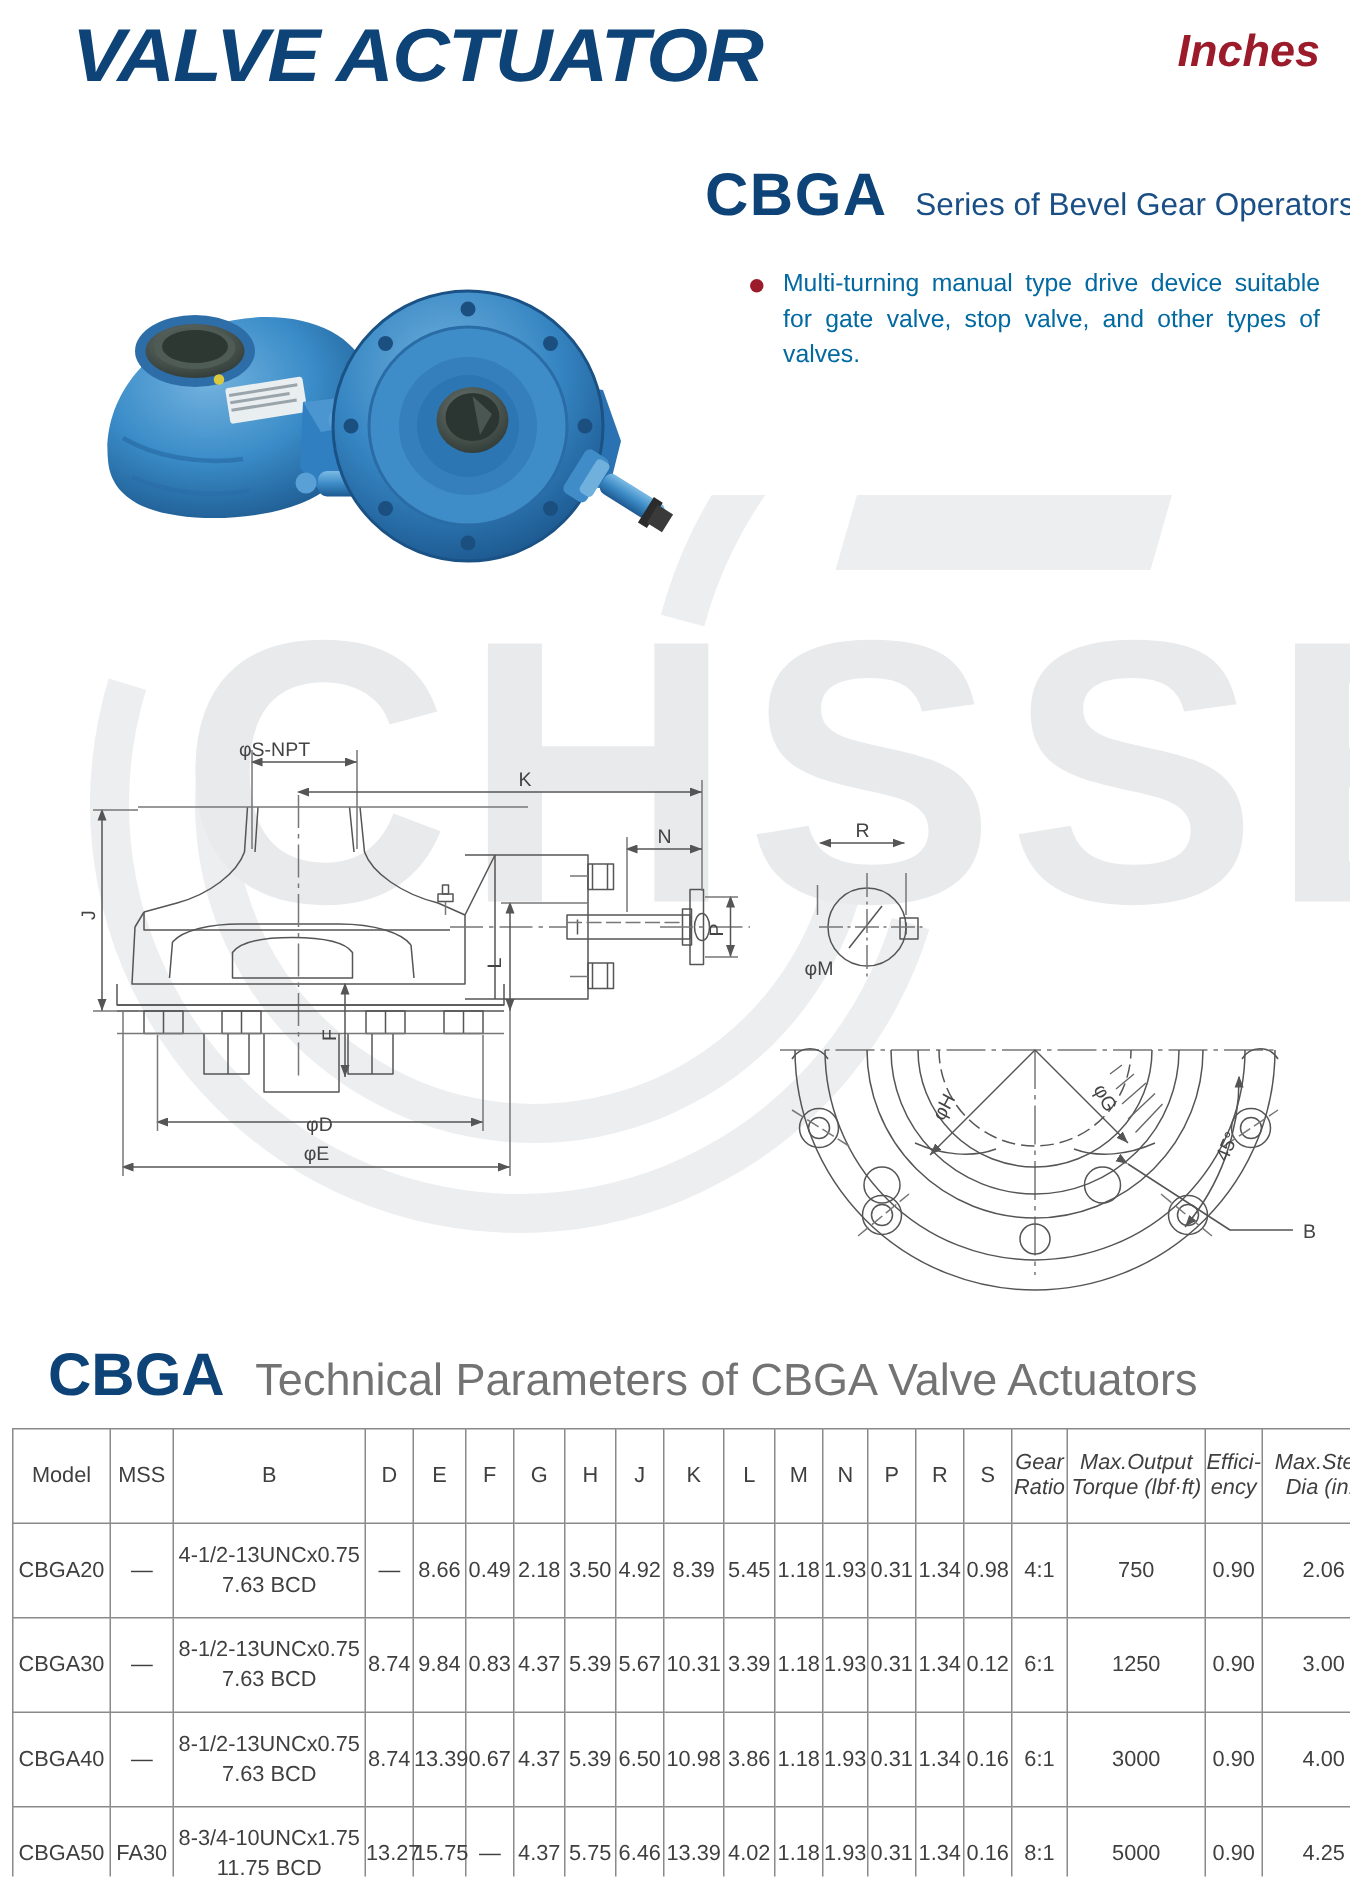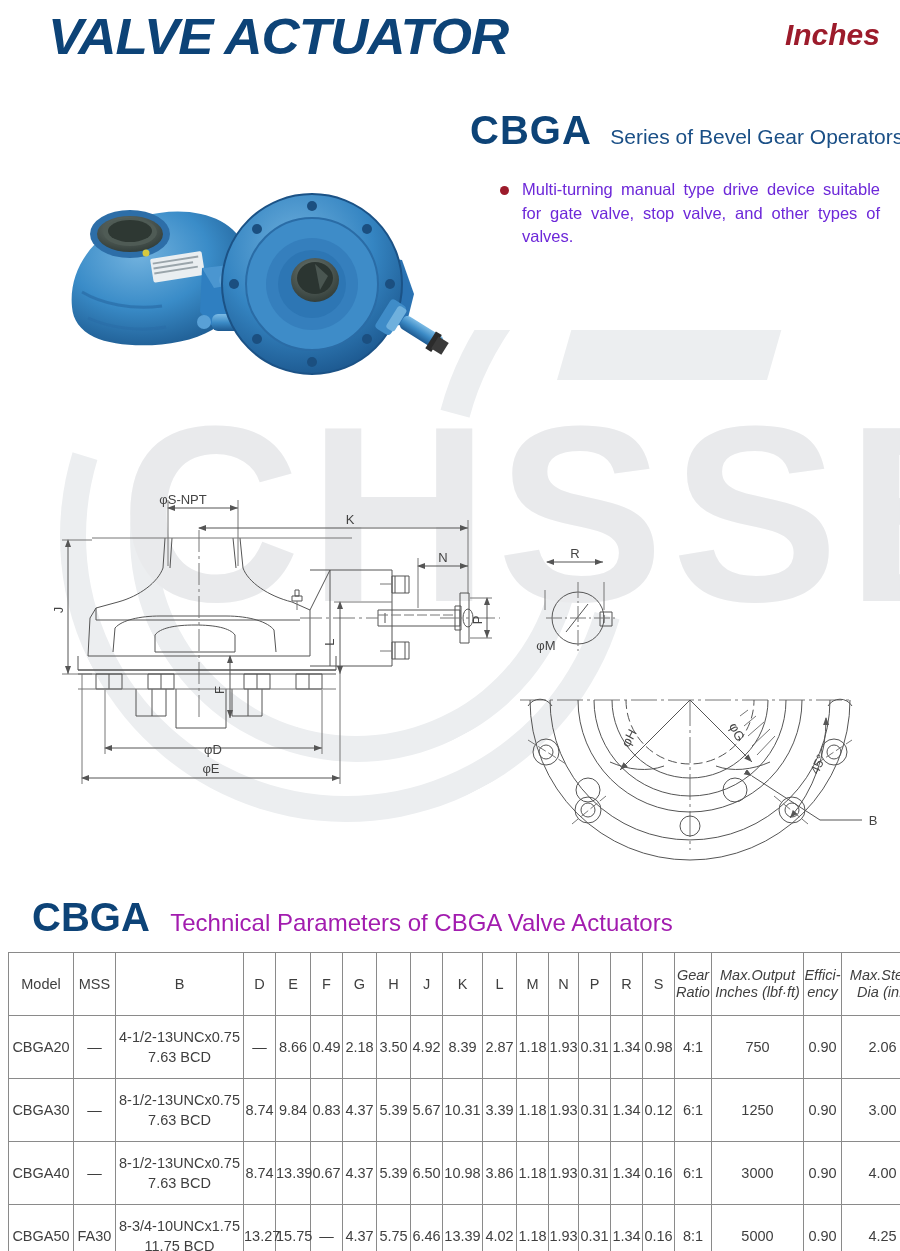--- a/index.html
+++ b/index.html
@@ -53,35 +53,35 @@
   #series-desc{font-size:21px;color:#1a4f86;margin-left:14px;}
 
   
   #features{position:absolute;left:500px;top:178px;width:380px;z-index:5;}
   .feature-row{display:flex;align-items:flex-start;margin-bottom:2px;}
   .bullet-dot{
     width:9px;height:9px;border-radius:50%;background:#9c1b2b;
     flex:0 0 9px;margin-top:8px;margin-right:13px;
   }
   .feature-text{
-    font-size:16.5px;line-height:23.5px;color:#6d28d9;
+    font-size:16.5px;line-height:23.5px;color:#0369a1;
     text-align:justify;text-align-last:left;width:358px;
   }
 
   
   #photos{position:absolute;left:62px;top:172px;width:420px;height:215px;z-index:4;}
 
   
   #drawing{position:absolute;left:0;top:470px;width:808px;height:400px;z-index:3;}
   #drawing svg{display:block;}
 
   
   #table-heading{position:absolute;left:32px;top:895px;z-index:5;white-space:nowrap;}
   #table-code{font-size:40px;font-weight:bold;color:#0d4377;letter-spacing:0px;}
-  #table-title{font-size:24px;color:#a21caf;margin-left:16px;}
+  #table-title{font-size:30px;color:#737373;margin-left:16px;}
 
   
   #spec-table{
     position:absolute;left:8px;top:952px;width:884px;z-index:5;
     border-collapse:collapse;table-layout:fixed;
   }
   #spec-table td,#spec-table th{
     border:1px solid #8a8a8a;
     font-size:14.5px;color:#3f3f3f;font-weight:normal;
     text-align:center;vertical-align:middle;padding:0;
@@ -432,21 +432,21 @@
       <td>N</td>
       <td>P</td>
       <td>R</td>
       <td>S</td>
       <td class="two-line">
         <span>Gear</span>
           <span>Ratio</span>
       </td>
       <td class="two-line">
         <span>Max.Output</span>
-          <span>Inches (lbf·ft)</span>
+          <span>Torque (lbf·ft)</span>
       </td>
       <td class="two-line">
         <span>Effici-</span>
           <span>ency</span>
       </td>
       <td class="two-line">
         <span>Max.Stem</span>
           <span>Dia (in.)</span>
       </td>
 
@@ -460,21 +460,21 @@
         <span>4-1/2-13UNCx0.75</span>
           <span>7.63 BCD</span>
       </td>
       <td>—</td>
       <td>8.66</td>
       <td>0.49</td>
       <td>2.18</td>
       <td>3.50</td>
       <td>4.92</td>
       <td>8.39</td>
-      <td>2.87</td>
+      <td>5.45</td>
       <td>1.18</td>
       <td>1.93</td>
       <td>0.31</td>
       <td>1.34</td>
       <td>0.98</td>
       <td>4:1</td>
       <td>750</td>
       <td>0.90</td>
       <td>2.06</td>
 

